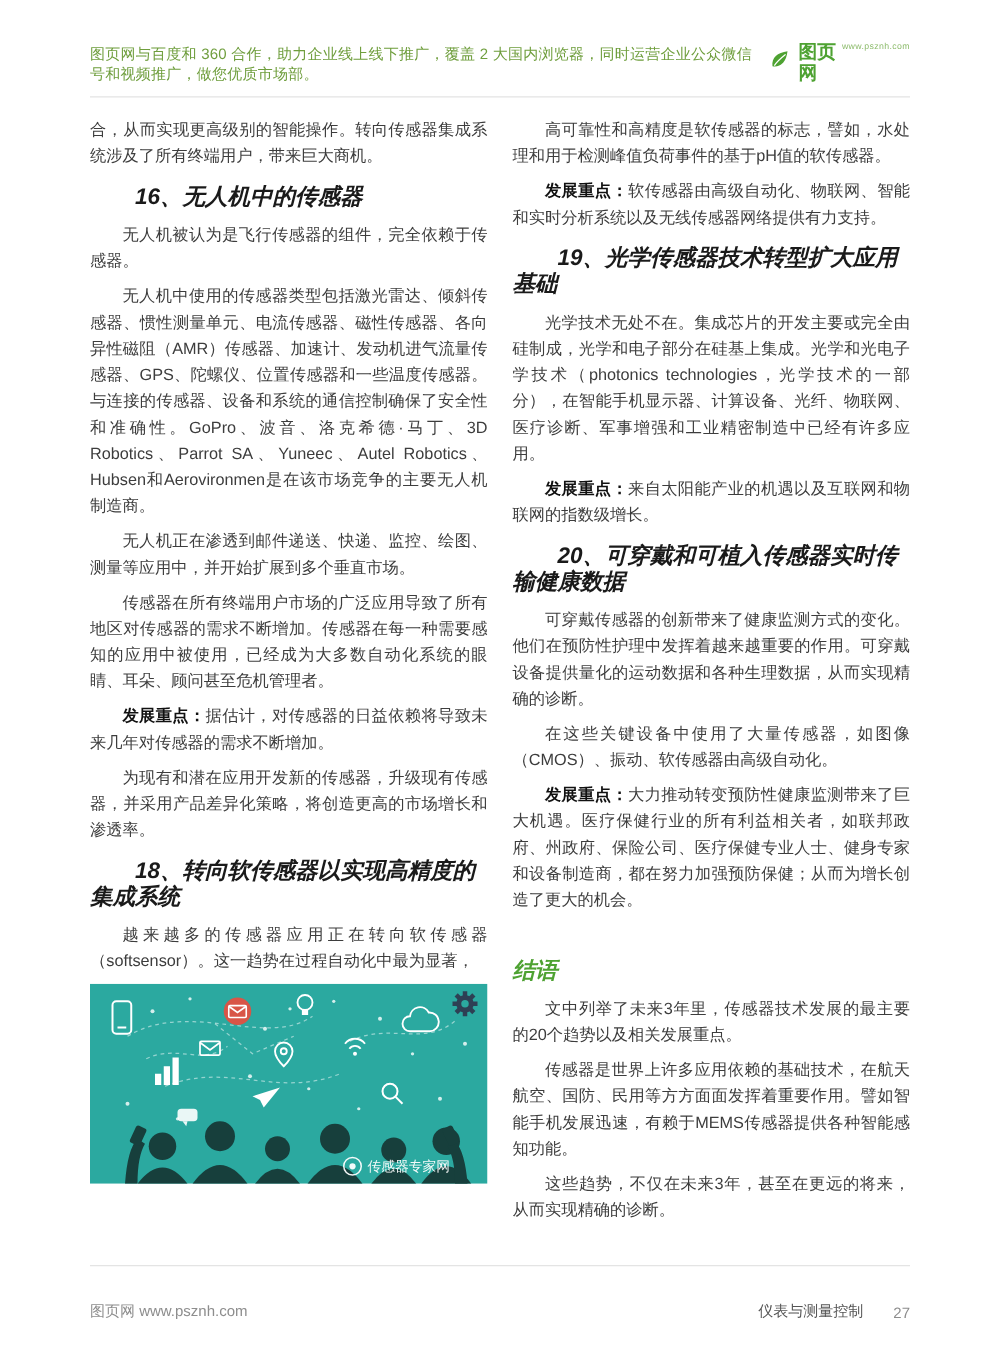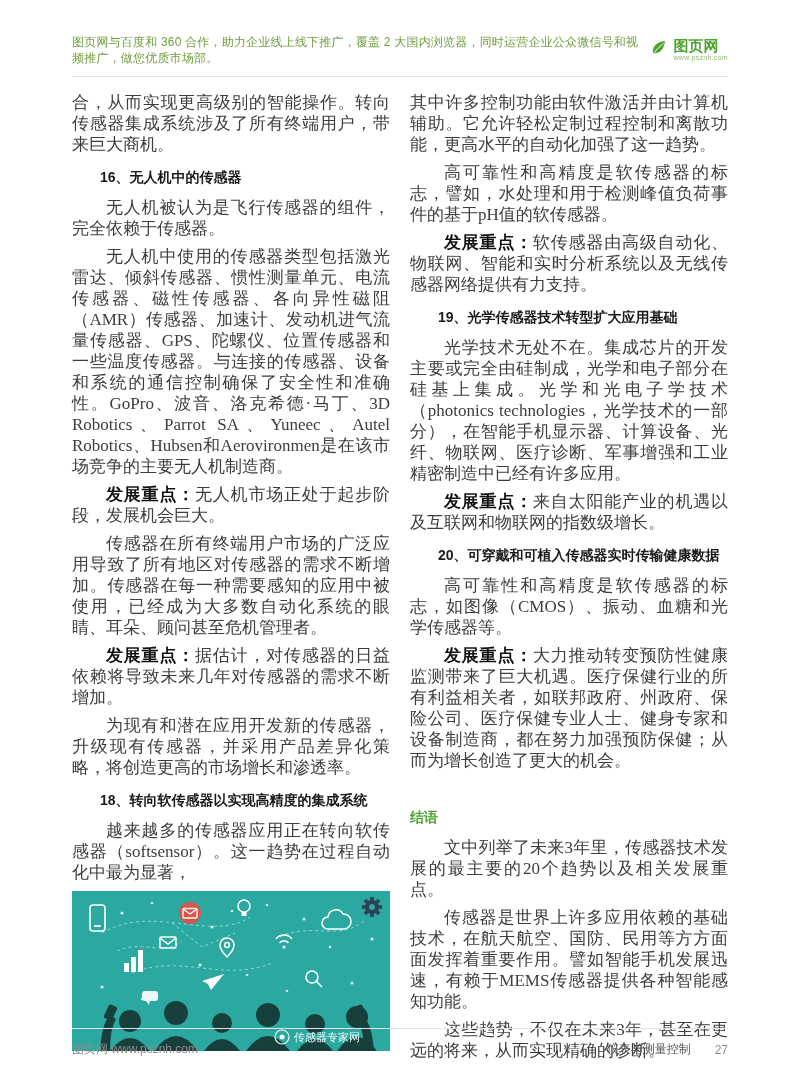--- a/index.html
+++ b/index.html
@@ -17,46 +17,45 @@
   .header {
     display: flex; justify-content: space-between; align-items: center;
     padding-top: 34px; padding-bottom: 10px;
     border-bottom: 1px solid #e4e4e4;
   }
   .banner-text {
     color: #6f9e3d; font-size: 12px; line-height: 16px;
     width: 590px; letter-spacing: 0.2px;
   }
   .logo { display: flex; align-items: center; gap: 5px; }
-  .logo-text { display: flex; flex-direction: column; line-height: 1.1; }
+  .logo-text { display: flex; flex-direction: row; line-height: 1.1; }
   .logo-title { color: #4ea232; font-weight: bold; font-size: 15px; }
   .logo-sub { color: #8cbb6b; font-size: 7px; letter-spacing: 0.3px; }
   
   .columns { display: flex; gap: 20px; padding-top: 15px; }
   .col { width: 318px; }
   .para {
-    font-size: 17px; line-height: 21px; color: #3d3d3d;
+    font-size: 13px; line-height: 21px; color: #3d3d3d;
     text-align: justify; text-indent: 2em;
     margin: 0 0 7px 0;
-    font-family: Liberation Serif, serif;
   }
   .para.cont { text-indent: 0; }
   .para .kp-lead { font-weight: bold; color: #111111; }
   .heading {
-    font-size: 14px; line-height: 21px; font-weight: bold; color: #1a1a1a;
-    text-indent: 2em; margin: 12px 0 9px 0;
+    font-size: 18px; line-height: 21px; font-weight: bold; color: #1a1a1a;
+    text-indent: 2em; margin: 12px 0 9px 0; font-style: italic;
   }
   .heading.conclusion { color: #4ea232; text-indent: 0; margin-top: 36px; }
   .illustration { margin: 8px 0 0 0; width: 277px; height: 160px; }
   .illustration svg { display: block; }
   
   .footer {
     position: absolute; left: 72px; right: 72px; bottom: 20px;
     border-top: 1px solid #e4e4e4;
-    padding-top: 12px;
+    padding-top: 28px;
     display: flex; justify-content: space-between; align-items: flex-end;
     font-size: 12px; color: #8d8d8d;
   }
   .footer-right { display: flex; align-items: center; gap: 24px; }
   .footer-journal { color: #555555; }
 </style>
 </head>
 <body>
 
 <div class="page">
@@ -77,21 +76,21 @@
     </div>
   </div>
 
   <div class="columns">
 
     <div class="col">
       <p class="para cont">合，从而实现更高级别的智能操作。转向传感器集成系统涉及了所有终端用户，带来巨大商机。</p>
       <h2 class="heading">16、无人机中的传感器</h2>
       <p class="para">无人机被认为是飞行传感器的组件，完全依赖于传感器。</p>
       <p class="para">无人机中使用的传感器类型包括激光雷达、倾斜传感器、惯性测量单元、电流传感器、磁性传感器、各向异性磁阻（AMR）传感器、加速计、发动机进气流量传感器、GPS、陀螺仪、位置传感器和一些温度传感器。与连接的传感器、设备和系统的通信控制确保了安全性和准确性。GoPro、波音、洛克希德·马丁、3D Robotics、Parrot SA、Yuneec、Autel Robotics、Hubsen和Aerovironmen是在该市场竞争的主要无人机制造商。</p>
-      <p class="para"><span class="kp-lead">发展重点：</span><span>无人机市场正处于起步阶段，发展机会巨大。</span></p>
+      <p class="para">无人机正在渗透到邮件递送、快递、监控、绘图、测量等应用中，并开始扩展到多个垂直市场。</p>
       <p class="para">传感器在所有终端用户市场的广泛应用导致了所有地区对传感器的需求不断增加。传感器在每一种需要感知的应用中被使用，已经成为大多数自动化系统的眼睛、耳朵、顾问甚至危机管理者。</p>
       <p class="para"><span class="kp-lead">发展重点：</span><span>据估计，对传感器的日益依赖将导致未来几年对传感器的需求不断增加。</span></p>
       <p class="para">为现有和潜在应用开发新的传感器，升级现有传感器，并采用产品差异化策略，将创造更高的市场增长和渗透率。</p>
       <h2 class="heading">18、转向软传感器以实现高精度的集成系统</h2>
       <p class="para">越来越多的传感器应用正在转向软传感器（softsensor）。这一趋势在过程自动化中最为显著，</p>
 
       <figure class="illustration">
         <svg width="318" height="160" viewBox="0 0 318 160">
           <rect width="318" height="160" fill="#2ba9a0"></rect>
 
@@ -203,28 +202,28 @@
           <g opacity="0.95">
             <circle cx="210" cy="146" r="7" fill="none" stroke="#ffffff" stroke-width="1.2"></circle>
             <circle cx="210" cy="146" r="2.5" fill="#ffffff"></circle>
             <text x="222" y="150" font-size="11" fill="#ffffff">传感器专家网</text>
           </g>
         </svg>
       </figure>
     </div>
 
     <div class="col">
-      <p class="para cont">其中许多控制功能由软件激活并由计算机辅助。它允许轻松定制过程控制和离散功能，更高水平的自动化加强了这一趋势。</p>
       <p class="para">高可靠性和高精度是软传感器的标志，譬如，水处理和用于检测峰值负荷事件的基于pH值的软传感器。</p>
       <p class="para"><span class="kp-lead">发展重点：</span><span>软传感器由高级自动化、物联网、智能和实时分析系统以及无线传感器网络提供有力支持。</span></p>
       <h2 class="heading">19、光学传感器技术转型扩大应用基础</h2>
       <p class="para">光学技术无处不在。集成芯片的开发主要或完全由硅制成，光学和电子部分在硅基上集成。光学和光电子学技术（photonics technologies，光学技术的一部分），在智能手机显示器、计算设备、光纤、物联网、医疗诊断、军事增强和工业精密制造中已经有许多应用。</p>
       <p class="para"><span class="kp-lead">发展重点：</span><span>来自太阳能产业的机遇以及互联网和物联网的指数级增长。</span></p>
       <h2 class="heading">20、可穿戴和可植入传感器实时传输健康数据</h2>
-      <p class="para">高可靠性和高精度是软传感器的标志，如图像（CMOS）、振动、血糖和光学传感器等。</p>
+      <p class="para">可穿戴传感器的创新带来了健康监测方式的变化。他们在预防性护理中发挥着越来越重要的作用。可穿戴设备提供量化的运动数据和各种生理数据，从而实现精确的诊断。</p>
+      <p class="para">在这些关键设备中使用了大量传感器，如图像（CMOS）、振动、软传感器由高级自动化。</p>
       <p class="para"><span class="kp-lead">发展重点：</span><span>大力推动转变预防性健康监测带来了巨大机遇。医疗保健行业的所有利益相关者，如联邦政府、州政府、保险公司、医疗保健专业人士、健身专家和设备制造商，都在努力加强预防保健；从而为增长创造了更大的机会。</span></p>
       <h2 class="heading conclusion">结语</h2>
       <p class="para">文中列举了未来3年里，传感器技术发展的最主要的20个趋势以及相关发展重点。</p>
       <p class="para">传感器是世界上许多应用依赖的基础技术，在航天航空、国防、民用等方方面面发挥着重要作用。譬如智能手机发展迅速，有赖于MEMS传感器提供各种智能感知功能。</p>
       <p class="para">这些趋势，不仅在未来3年，甚至在更远的将来，从而实现精确的诊断。</p>
     </div>
 
   </div>
 
   <div class="footer">

